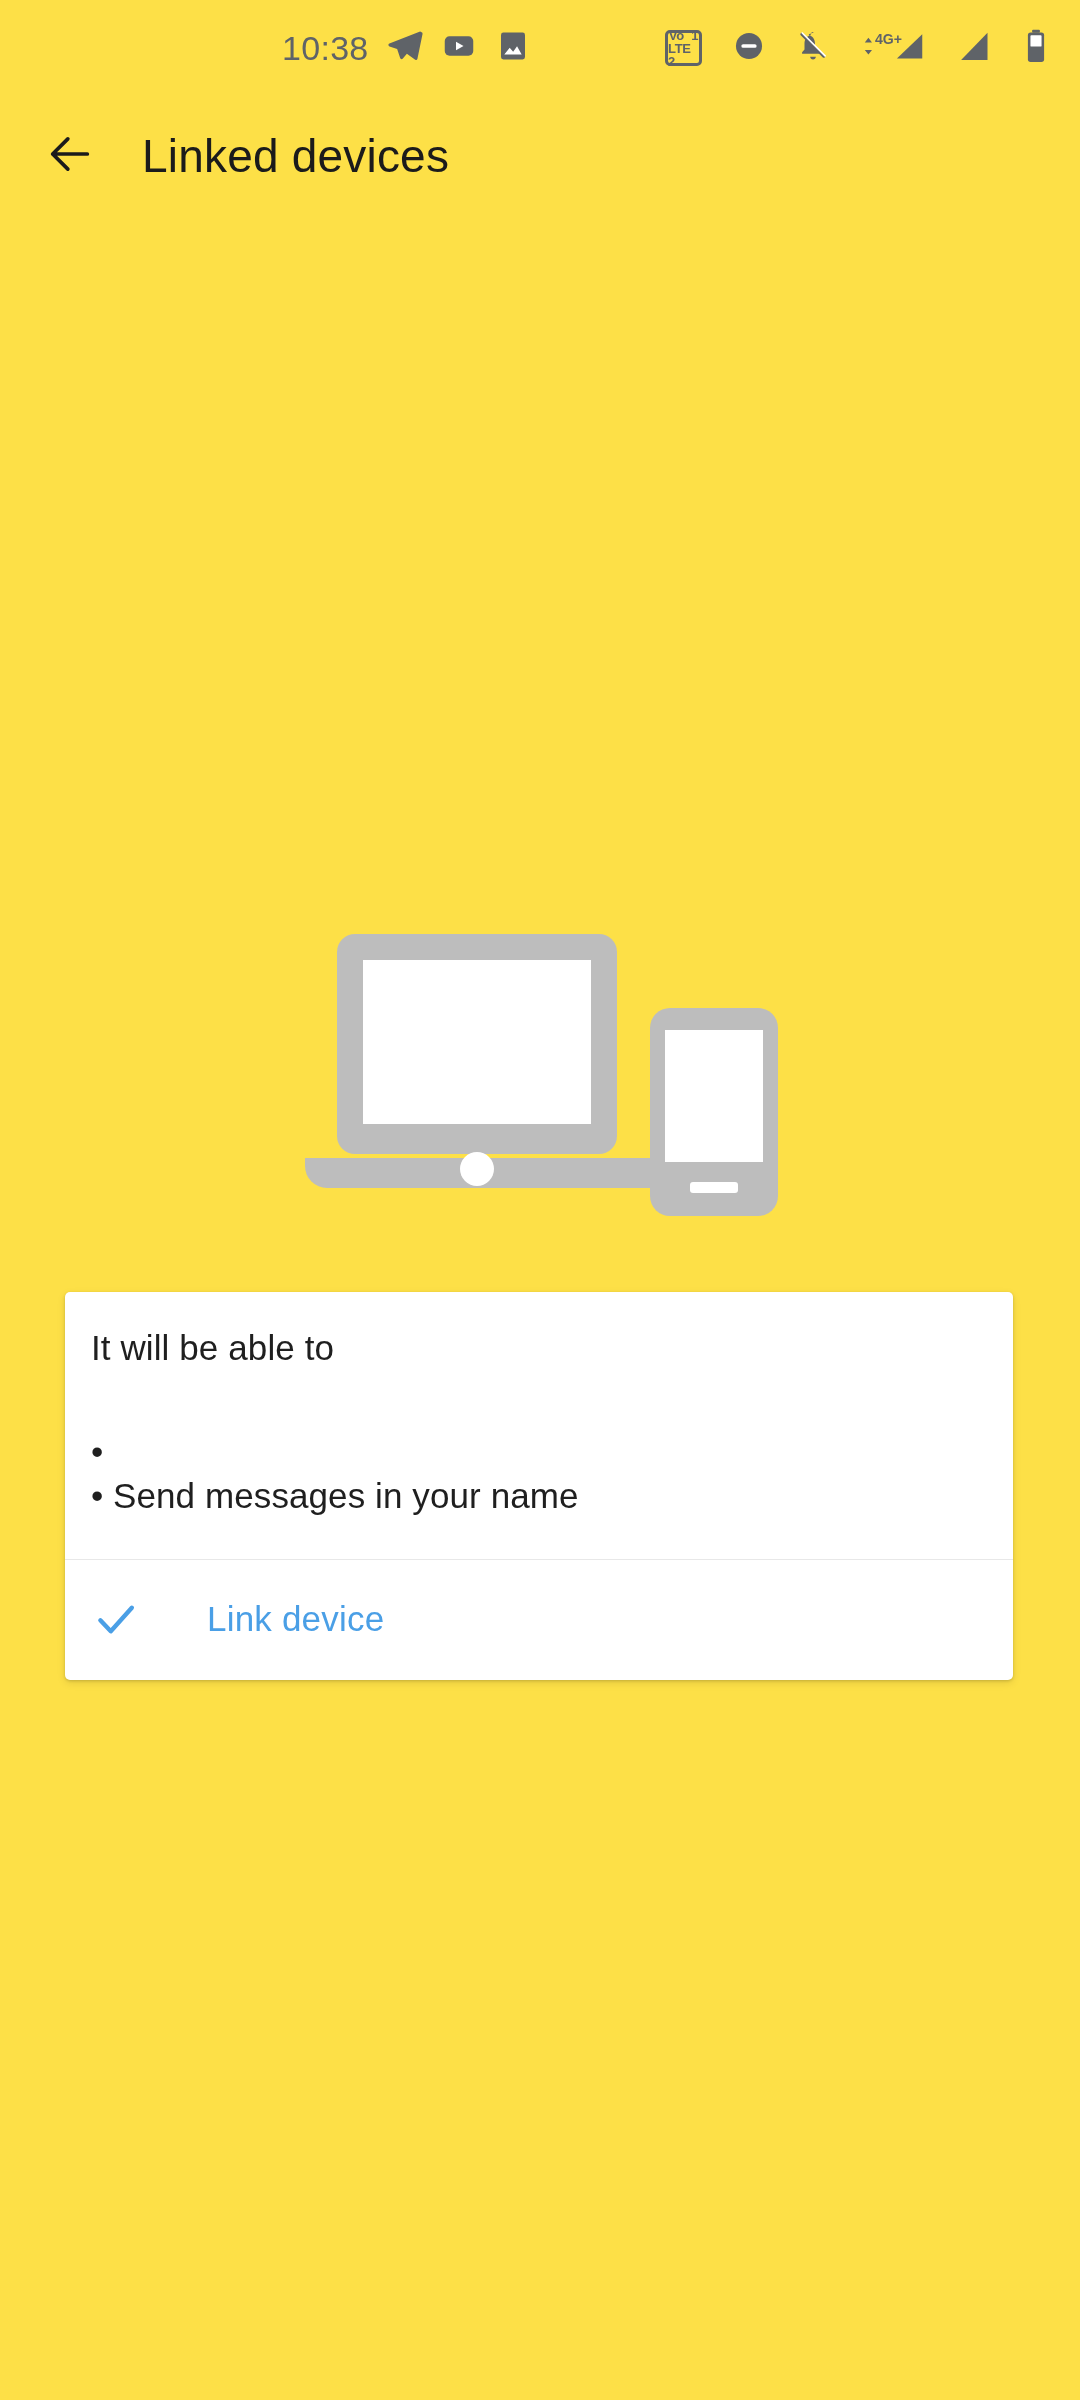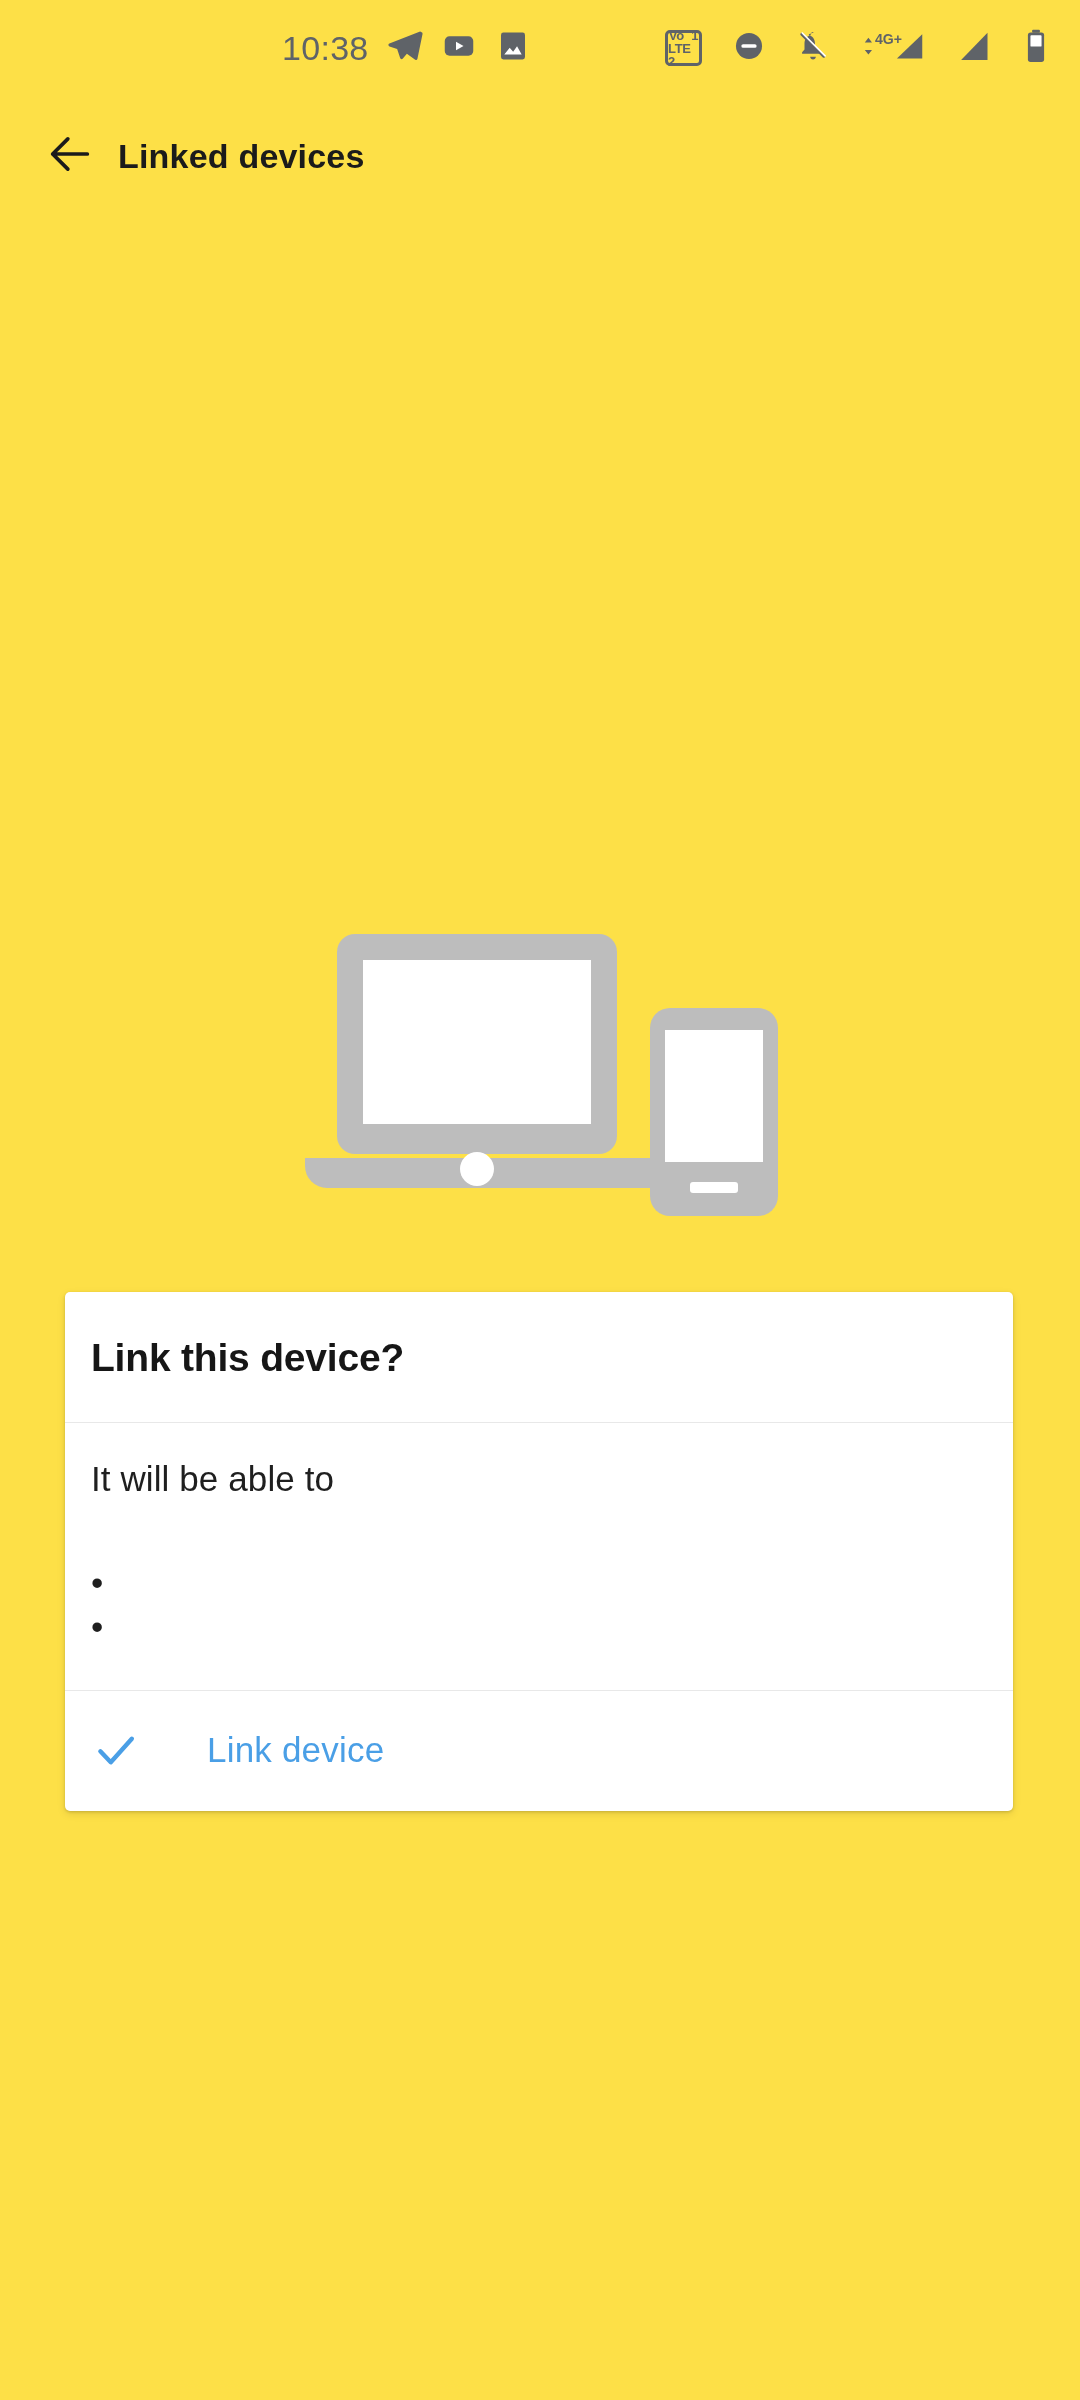--- a/index.html
+++ b/index.html
@@ -54,21 +54,22 @@
     position:absolute; left:0; top:96px;
     width:1080px; height:120px;
     display:flex; align-items:center;
   }
   #back-button {
     width:96px; height:96px; margin-left:22px;
     display:flex; align-items:center; justify-content:center;
     border-radius:50%; cursor:pointer;
   }
   #page-title {
-    font-size:34px; font-weight:700;
+    margin-left:24px;
+    font-size:46px; font-weight:400;
     color:#1b1b1b; letter-spacing:.2px;
   }
 
   
   #device-illustration {
     position:absolute; left:295px; top:920px;
     width:490px; height:305px;
   }
 
   
@@ -224,32 +225,30 @@
       <circle cx="182" cy="249" r="17" fill="#ffffff"></circle>
 
       <rect x="355" y="88" width="128" height="208" rx="20" fill="#bdbdbd"></rect>
       <rect x="370" y="110" width="98" height="132" fill="#ffffff"></rect>
       <rect x="395" y="262" width="48" height="11" rx="3" fill="#ffffff"></rect>
     </svg>
   </div>
 
   <div id="link-dialog">
 
-    <div id="dialog-title-row">
-      <div id="dialog-title">Link this device?</div>
-    </div>
 
     <div id="dialog-body">
       <div id="dialog-intro">It will be able to</div>
       <ul id="permission-list">
         <li class="permission-item">
           <span class="bullet-glyph">•</span>
         </li>
         <li class="permission-item">
           <span class="bullet-glyph">•</span>
+          <span>Send messages in your name</span>
         </li>
       </ul>
     </div>
 
     <div id="dialog-actions">
       <span id="link-device-check">
         <svg width="50" height="50" viewBox="0 0 24 24">
           <path d="M4.5 12.6l5 5.3L19.6 6.6" fill="none" stroke="#4a9fe6" stroke-width="2.1" stroke-linecap="round" stroke-linejoin="round"></path>
         </svg>
       </span>

